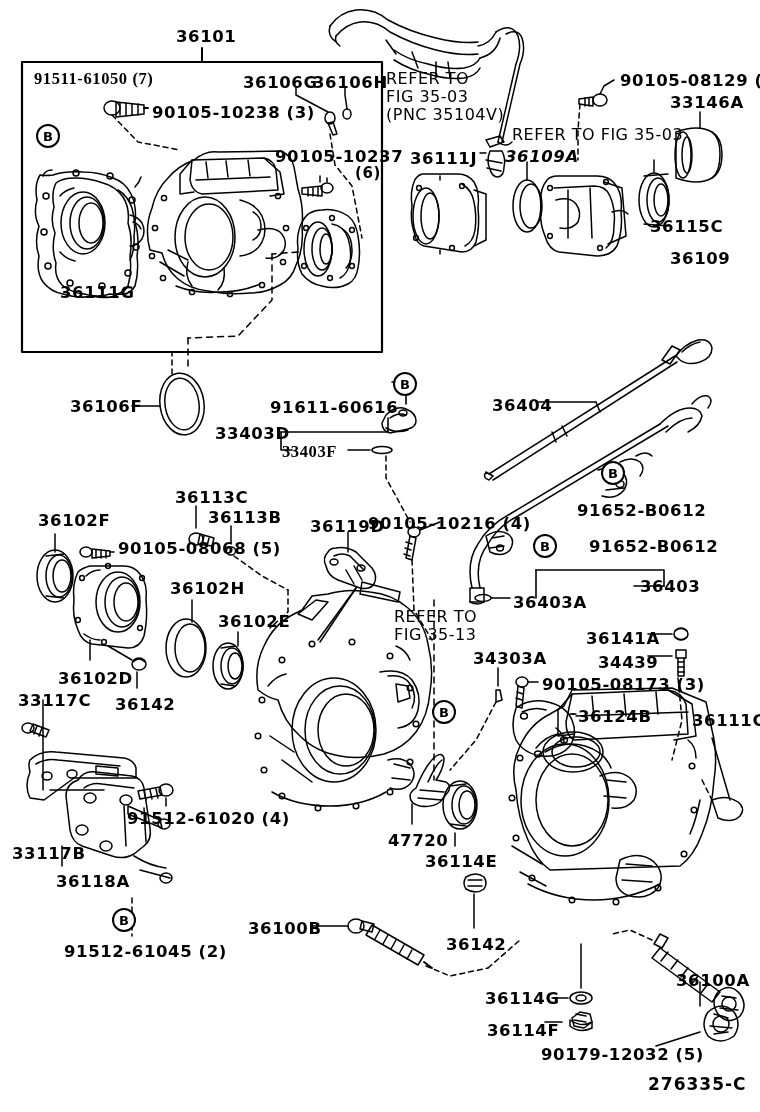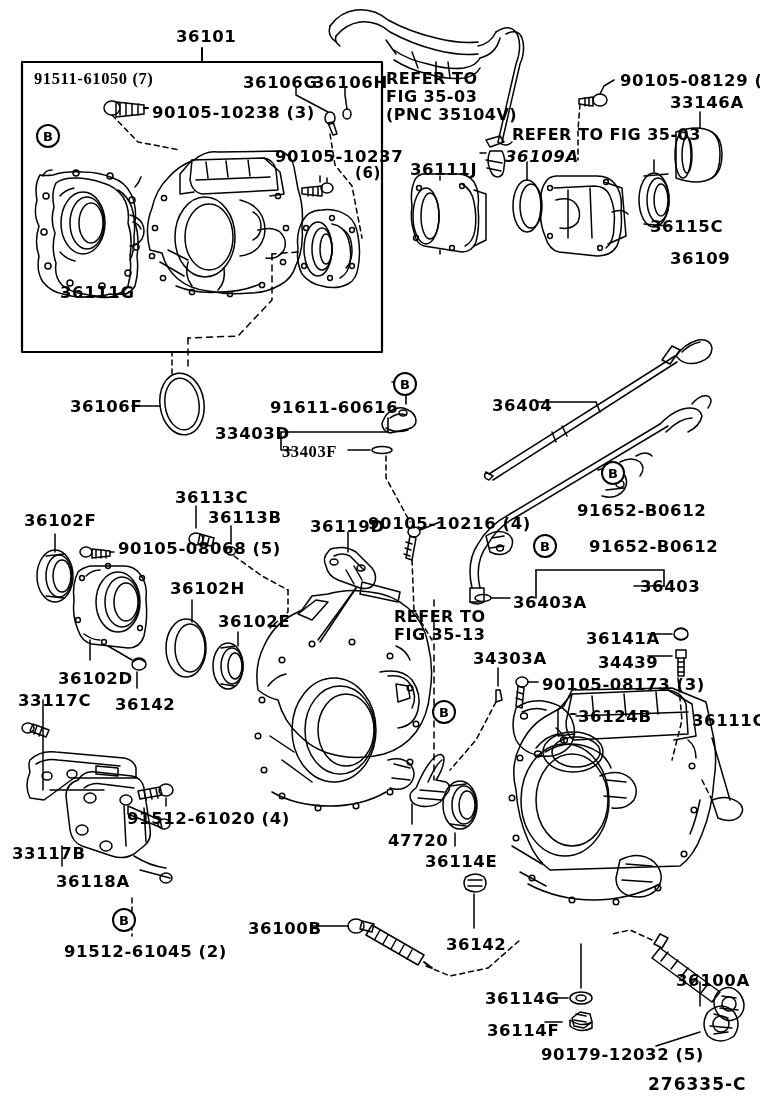--- a/index.html
+++ b/index.html
@@ -3,21 +3,21 @@
 <meta charset="utf-8">
 <style>
   html,body{margin:0;padding:0;background:#fff;}
   body{width:760px;height:1112px;position:relative;overflow:hidden;
        font-family:"DejaVu Sans","Liberation Sans",sans-serif;color:#000;}
   #sheet{position:absolute;left:0;top:0;width:760px;height:1112px;}
   svg.art{position:absolute;left:0;top:0;width:760px;height:1112px;overflow:visible;}
   .lbl{position:absolute;font-weight:bold;font-size:16.5px;letter-spacing:0.6px;
        white-space:nowrap;line-height:1.12;color:#000;}
   .lbl.sm{font-size:15px;}
-  .refer{position:absolute;font-weight:bold;font-size:16px;letter-spacing:0.5px;
+  .refer{position:absolute;font-weight:normal;font-size:16px;letter-spacing:0.5px;
          line-height:1.12;white-space:nowrap;}
   .code{position:absolute;font-weight:bold;font-size:17px;letter-spacing:1px;}
   .bcirc{position:absolute;width:20px;height:20px;border:2px solid #000;border-radius:50%;
          font-size:13px;font-weight:bold;display:flex;align-items:center;justify-content:center;
          background:#fff;}
 </style>
 </head>
 <body>
 
 <div id="sheet">
@@ -579,42 +579,42 @@
   </svg>
 
   <div class="lbl" style="left:176px;top:28px;">36101</div>
   <div class="lbl" style="left:34px;top:70px;font-family:Liberation Serif, serif;">91511-61050 (7)</div>
   <div class="lbl" style="left:152px;top:104px;text-align:center;">90105-10238 (3)</div>
   <div class="lbl" style="left:243px;top:74px;">36106G</div>
   <div class="lbl" style="left:313px;top:74px;">36106H</div>
   <div class="lbl" style="left:275px;top:148px;">90105-10237</div>
   <div class="lbl sm" style="left:355px;top:165px;">(6)</div>
   <div class="lbl" style="left:60px;top:284px;">36111G</div>
-  <div class="lbl" style="left:410px;top:150px;margin-top:11px;">36111J</div>
+  <div class="lbl" style="left:410px;top:150px;">36111J</div>
   <div class="lbl" style="left:505px;top:148px;font-style:italic;">36109A</div>
   <div class="lbl" style="left:620px;top:72px;">90105-08129 (4)</div>
   <div class="lbl" style="left:670px;top:94px;">33146A</div>
   <div class="lbl" style="left:650px;top:218px;">36115C</div>
   <div class="lbl" style="left:670px;top:250px;">36109</div>
 
   <div class="lbl" style="left:70px;top:398px;">36106F</div>
   <div class="lbl" style="left:270px;top:375px;margin-top:24px;">91611-60616</div>
   <div class="lbl" style="left:215px;top:425px;">33403D</div>
   <div class="lbl" style="left:282px;top:443px;font-family:Liberation Serif, serif;">33403F</div>
   <div class="lbl" style="left:492px;top:397px;">36404</div>
   <div class="lbl" style="left:577px;top:502px;">91652-B0612</div>
   <div class="lbl" style="left:589px;top:538px;">91652-B0612</div>
   <div class="lbl" style="left:640px;top:578px;">36403</div>
   <div class="lbl" style="left:513px;top:594px;">36403A</div>
 
   <div class="lbl" style="left:175px;top:489px;">36113C</div>
   <div class="lbl" style="left:208px;top:509px;">36113B</div>
   <div class="lbl" style="left:368px;top:515px;">90105-10216 (4)</div>
   <div class="lbl" style="left:310px;top:518px;">36119D</div>
-  <div class="lbl" style="left:24px;top:512px;">36102F</div>
+  <div class="lbl" style="left:38px;top:512px;">36102F</div>
   <div class="lbl" style="left:118px;top:540px;">90105-08068 (5)</div>
   <div class="lbl" style="left:170px;top:580px;">36102H</div>
   <div class="lbl" style="left:218px;top:613px;">36102E</div>
   <div class="lbl" style="left:58px;top:670px;">36102D</div>
   <div class="lbl" style="left:115px;top:696px;">36142</div>
   <div class="lbl" style="left:18px;top:692px;">33117C</div>
   <div class="lbl" style="left:127px;top:810px;">91512-61020 (4)</div>
   <div class="lbl" style="left:12px;top:845px;">33117B</div>
   <div class="lbl" style="left:56px;top:873px;">36118A</div>
   <div class="lbl" style="left:64px;top:943px;">91512-61045 (2)</div>

